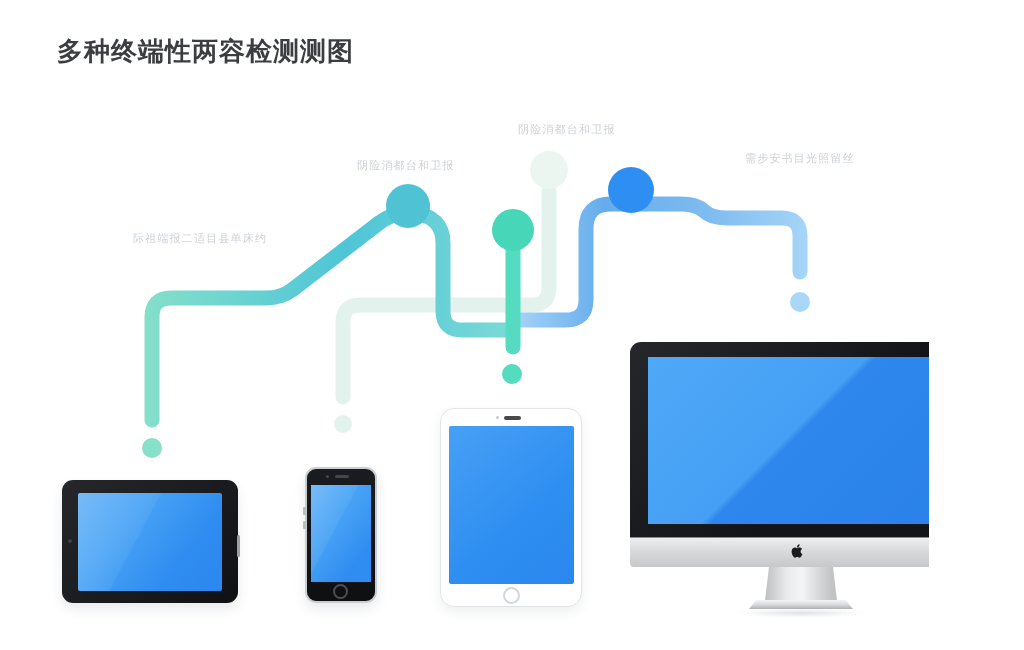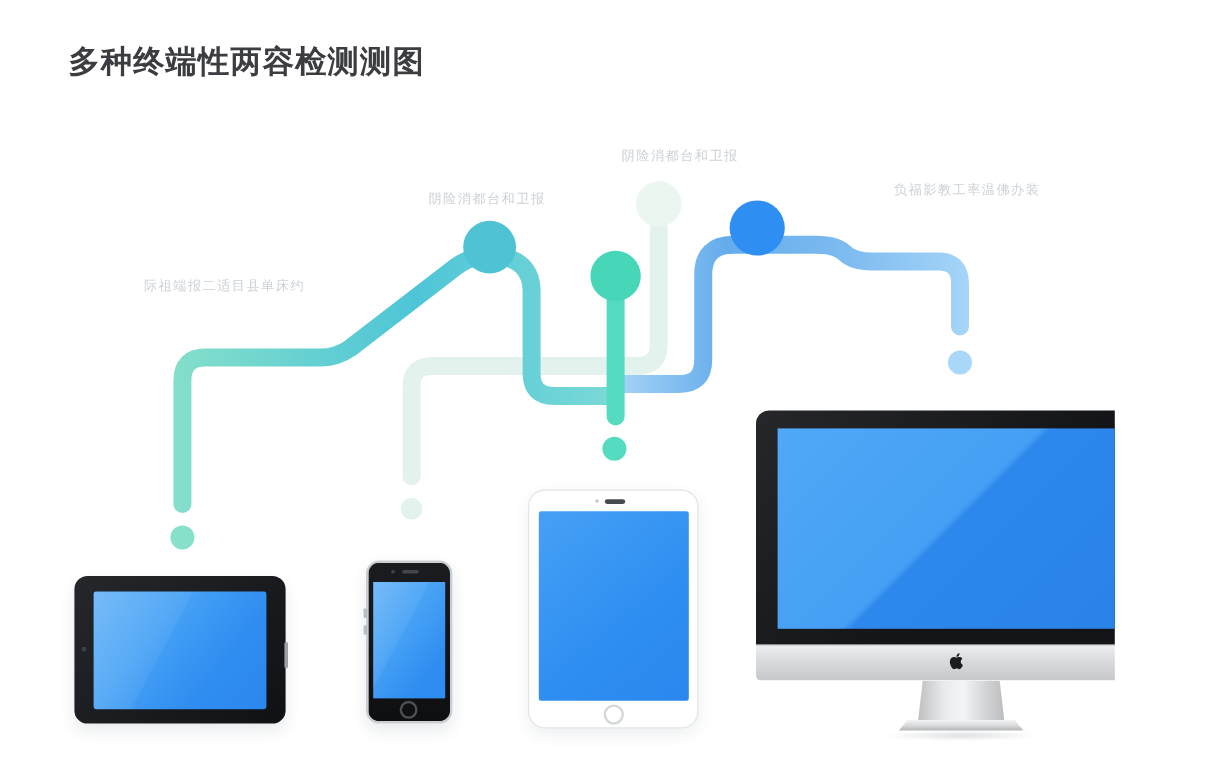--- a/index.html
+++ b/index.html
@@ -26,21 +26,21 @@
   .s-teal-a{stop-color:var(--teal_line_a);}
   .s-teal-b{stop-color:var(--teal_line_b);}
   .s-teal-c{stop-color:var(--teal_line_c);}
   .s-blue-a{stop-color:var(--blue_line_a);}
   .s-blue-b{stop-color:var(--blue_line_b);}
   .s-blue-m{stop-color:var(--blue_line_m);}
   .s-blue-c{stop-color:var(--blue_line_c);}
 
   .lbl{position:absolute;font-size:11px;color:var(--label_color,#cdd2d6);
        letter-spacing:1.2px;white-space:nowrap;font-family:Liberation Serif, serif;}
-  .lbl1{left:120px;top:231px;}
+  .lbl1{left:133px;top:231px;}
   .lbl2{left:357px;top:158px;}
   .lbl3{left:518px;top:122px;}
   .lbl4{left:745px;top:151px;}
 
   .device{position:absolute;}
 
   
   .tablet{left:62px;top:480px;width:176px;height:123px;border-radius:11px;
           background:linear-gradient(135deg,#26272b,#101114);
           box-shadow:0 6px 12px rgba(40,60,80,.10);}
@@ -139,21 +139,21 @@
     </g>
 
     <circle class="n-teal" cx="408" cy="206" r="22"></circle>
     <circle class="n-mint" cx="513" cy="230" r="21"></circle>
     <circle class="n-blue" cx="631" cy="190" r="23"></circle>
   </svg>
 
   <span class="lbl lbl1">际祖端报二适目县单床约</span>
   <span class="lbl lbl2">阴险消都台和卫报</span>
   <span class="lbl lbl3">阴险消都台和卫报</span>
-  <span class="lbl lbl4">负福影教工率温佛办装</span>
+  <span class="lbl lbl4">需步安书目光照留丝</span>
 
   <div class="device tablet">
     <div class="screen sheen"></div>
     <div class="cam"></div>
     <div class="side-btn"></div>
   </div>
 
   <div class="device phone">
     <div class="screen sheen"></div>
     <div class="cam"></div>

